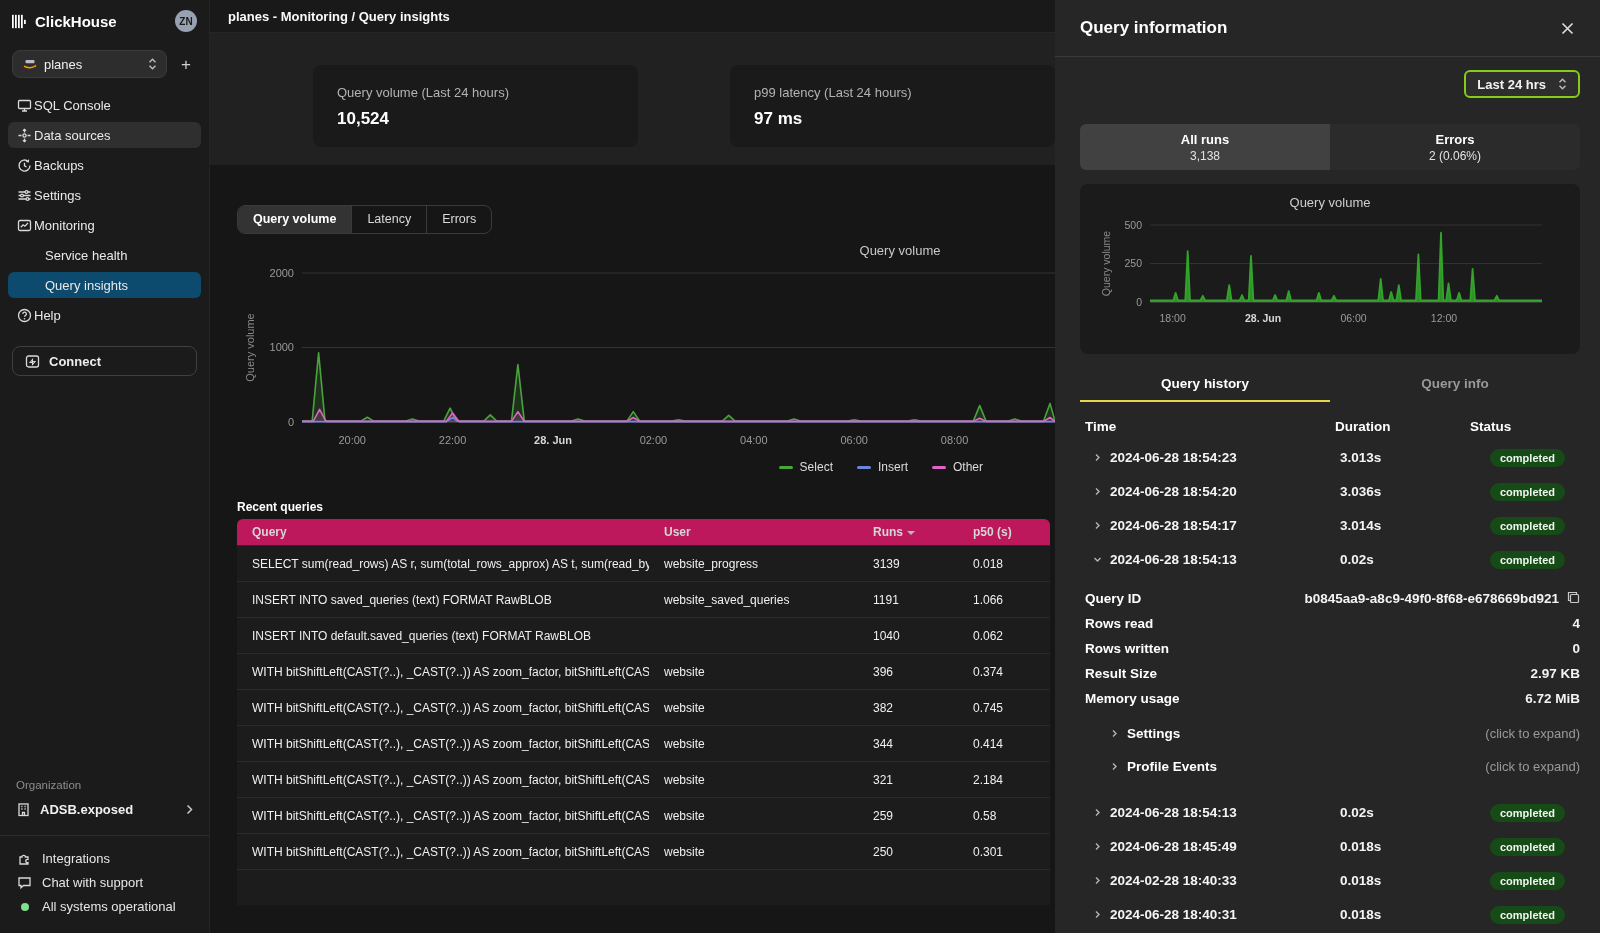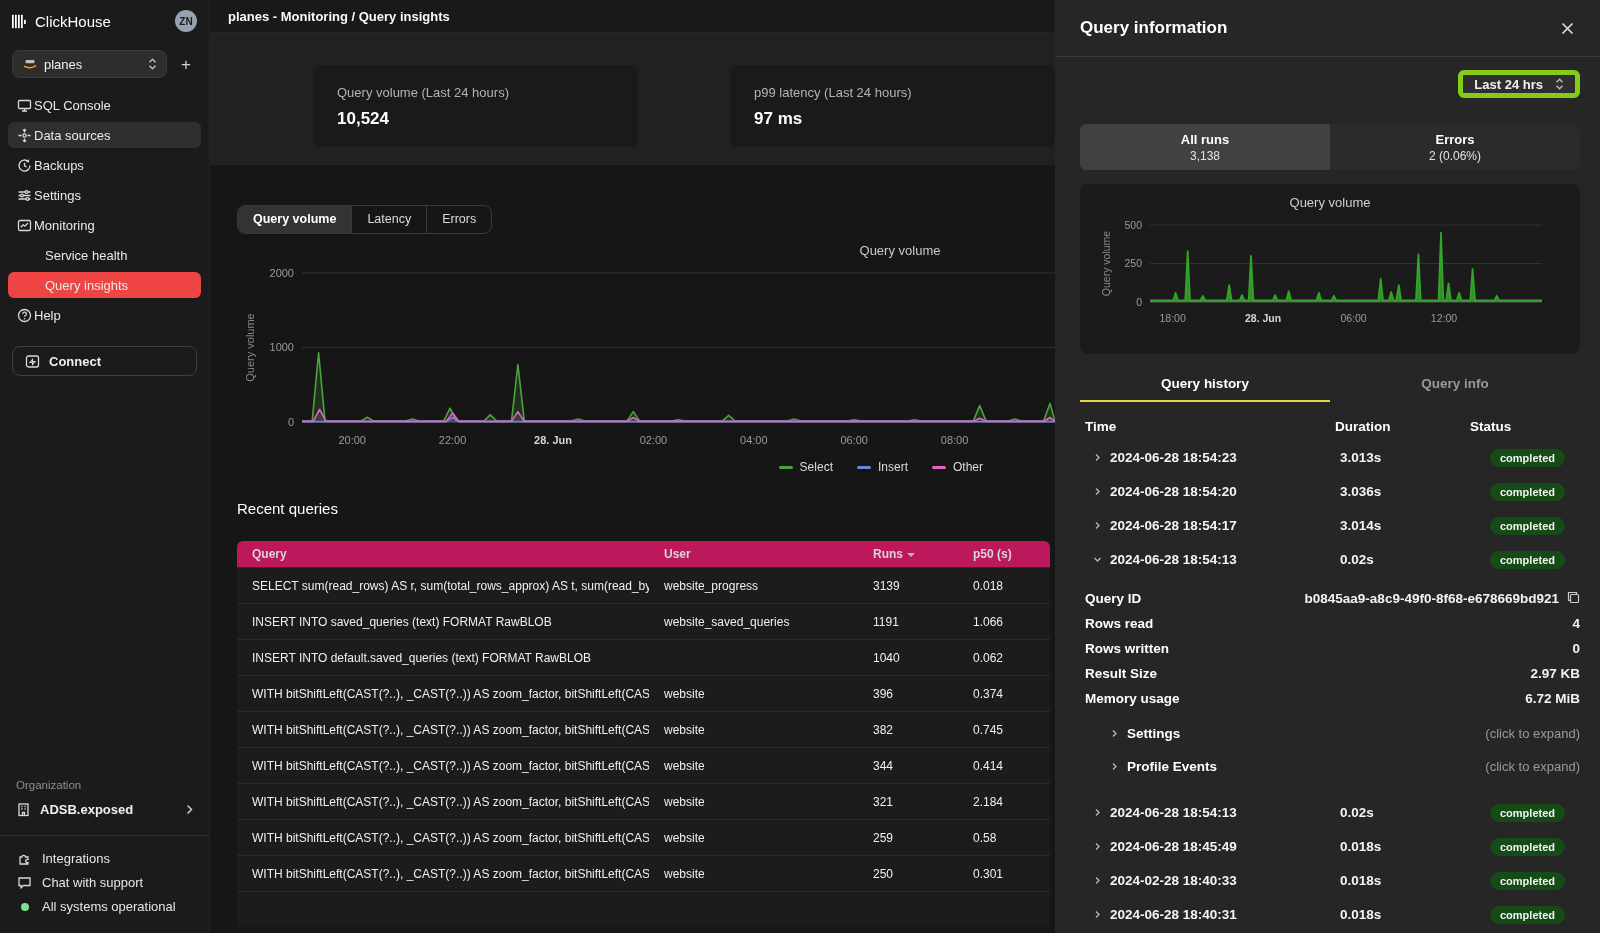--- a/index.html
+++ b/index.html
@@ -3,34 +3,34 @@
 <meta charset="utf-8">
 <style>
   * { margin:0; padding:0; box-sizing:border-box; }
   html,body { width:1600px; height:933px; overflow:hidden; background:#161616;
     font-family:"Liberation Sans","DejaVu Sans",sans-serif; color:#ececec; }
   .app { display:flex; width:1600px; height:933px; }
 
   
   .sidebar { width:210px; min-width:210px; background:#1b1b1b; display:flex; flex-direction:column; border-right:1px solid #242424; }
   .brand-row { display:flex; align-items:center; gap:8px; padding:10px 12px 8px 12px; }
-  .brand { font-size:15px; font-weight:normal; color:#fff; }
+  .brand { font-size:15px; font-weight:bold; color:#fff; }
   .avatar { margin-left:auto; width:22px; height:22px; border-radius:50%; background:#97a1b1; color:#1b1b1b;
     font-size:10px; font-weight:bold; display:flex; align-items:center; justify-content:center; }
   .service-row { display:flex; align-items:center; gap:8px; margin:10px 12px 12px 12px; }
   .service-select { flex:1; height:28px; background:#2d2d2d; border:1px solid #3a3a3a; border-radius:8px;
     display:flex; align-items:center; gap:7px; padding:0 9px; font-size:13px; color:#f0f0f0; cursor:pointer; }
   .service-select .caret { margin-left:auto; }
   .add-btn { width:22px; height:22px; background:none; border:none; color:#cfcfcf; font-size:17px; cursor:pointer; line-height:1; }
   nav { display:flex; flex-direction:column; }
   .nav-item { height:26px; margin:2px 8px; padding:0 9px; border-radius:6px; display:flex; align-items:center; gap:2px;
     font-size:13px; font-weight:500; color:#e9e9e9; cursor:pointer; }
   .nav-item.active { background:#2f2f2f; }
   .nav-item.sub { padding-left:37px; }
-  .nav-item.sub.active { background:#ef4444; }
+  .nav-item.sub.active { background:#0c4a6e; }
   .nav-icon { width:15px; height:15px; display:flex; align-items:center; justify-content:center; }
   .connect-btn { margin:16px 12px 0 12px; height:30px; border:1px solid #3f3f3f; border-radius:8px; background:transparent;
     color:#ededed; display:flex; align-items:center; justify-content:flex-start; gap:9px; padding:0 12px; font-size:13px; font-weight:600; cursor:pointer; }
   .org-section { margin-top:auto; }
   .org-heading { color:#8d8d8d; font-size:11.5px; margin:0 16px 5px 16px; }
   .org-row { margin:0 8px; padding:6px 8px; border-radius:6px; display:flex; align-items:center; gap:9px;
     font-size:13px; font-weight:600; color:#f0f0f0; cursor:pointer; }
   .org-row .chev { margin-left:auto; }
   .side-divider { border-top:1px solid #2e2e2e; margin:12px 0 10px 0; }
   .foot-item { margin:1px 8px; padding:4px 9px; display:flex; align-items:center; gap:10px; font-size:13px; color:#e6e6e6; cursor:pointer; }
@@ -48,37 +48,37 @@
   .tabs { margin:40px 0 0 27px; display:inline-flex; align-self:flex-start; border:1px solid #3a3a3a; border-radius:8px; overflow:hidden; }
   .tab { padding:0 15px; height:27px; line-height:27px; font-size:12.5px; color:#dadada; cursor:pointer; border-right:1px solid #3a3a3a; background:transparent; }
   .tab:last-child { border-right:none; }
   .tab.active { background:#333333; color:#ffffff; font-weight:bold; }
   .chart-block { margin-top:3px; }
   #main-chart { display:block; margin-left:30px; }
   .legend-row { display:flex; justify-content:flex-end; gap:24px; padding-right:72px; margin-top:8px; }
   .legend-item { display:flex; align-items:center; gap:7px; font-size:12px; color:#dcdcdc; cursor:pointer; }
   .legend-marker { width:14px; height:3px; border-radius:2px; }
   .recent { margin:26px 0 0 27px; }
-  .recent h2 { font-size:15px; font-weight:normal; color:#fff; margin-bottom:24px; }
+  .recent h2 { font-size:12px; font-weight:bold; color:#fff; margin-bottom:5px; }
   .rq-table { width:813px; border-radius:6px 6px 0 0; overflow:hidden; }
   .rq-row { display:grid; grid-template-columns:412px 209px 100px 92px; align-items:center; background:#1c1c1c; border-top:1px solid #2b2b2b; height:36px; }
   .rq-row.header { background:#be185d; height:26px; border-top:none; }
   .rq-cell { padding:0 12px 0 15px; font-size:12px; color:#f0f0f0; white-space:nowrap; overflow:hidden; }
   .rq-row.header .rq-cell { font-size:12px; font-weight:600; color:#d6d6d6; }
   .sort-caret { display:inline-block; margin-left:4px; width:0; height:0; border-left:4px solid transparent;
     border-right:4px solid transparent; border-top:4px solid #b9b9b9; vertical-align:middle; }
 
   
   .panel { width:545px; min-width:545px; background:#262626; display:flex; flex-direction:column; }
   .panel-header { height:57px; min-height:57px; border-bottom:1px solid #3a3a3a; display:flex; align-items:center; padding:0 22px 0 25px; }
   .panel-title { font-size:17px; font-weight:bold; color:#fff; }
   .close-btn { margin-left:auto; background:none; border:none; cursor:pointer; display:flex; padding:4px; }
   .panel-body { flex:1; padding:0 20px 0 25px; overflow:hidden; }
   .range-row { display:flex; justify-content:flex-end; margin-top:13px; }
-  .range-select { height:28px; border:5px solid #84cc16; border-radius:6px; background:#2e2e2e; display:flex; align-items:center; gap:12px;
+  .range-select { height:28px; border:2px solid #84cc16; border-radius:6px; background:#2e2e2e; display:flex; align-items:center; gap:12px;
     padding:0 11px; font-size:13px; font-weight:600; color:#f2f2f2; cursor:pointer; }
   .segmented { margin-top:26px; display:grid; grid-template-columns:1fr 1fr; border-radius:6px; overflow:hidden; height:46px; }
   .seg { display:flex; flex-direction:column; align-items:center; justify-content:center; gap:2px; background:#2b2b2b; cursor:pointer; }
   .seg.active { background:#414141; }
   .seg-label { font-size:13px; font-weight:bold; color:#fff; }
   .seg-value { font-size:12px; color:#e3e3e3; }
   .mini-card { margin-top:14px; background:#1b1b1b; border-radius:8px; height:170px; padding-top:11px; }
   .mini-title { text-align:center; font-size:13px; color:#cfcfcf; }
   #mini-chart { display:block; margin-top:3px; }
   .panel-tabs { margin-top:17px; display:grid; grid-template-columns:1fr 1fr; }

